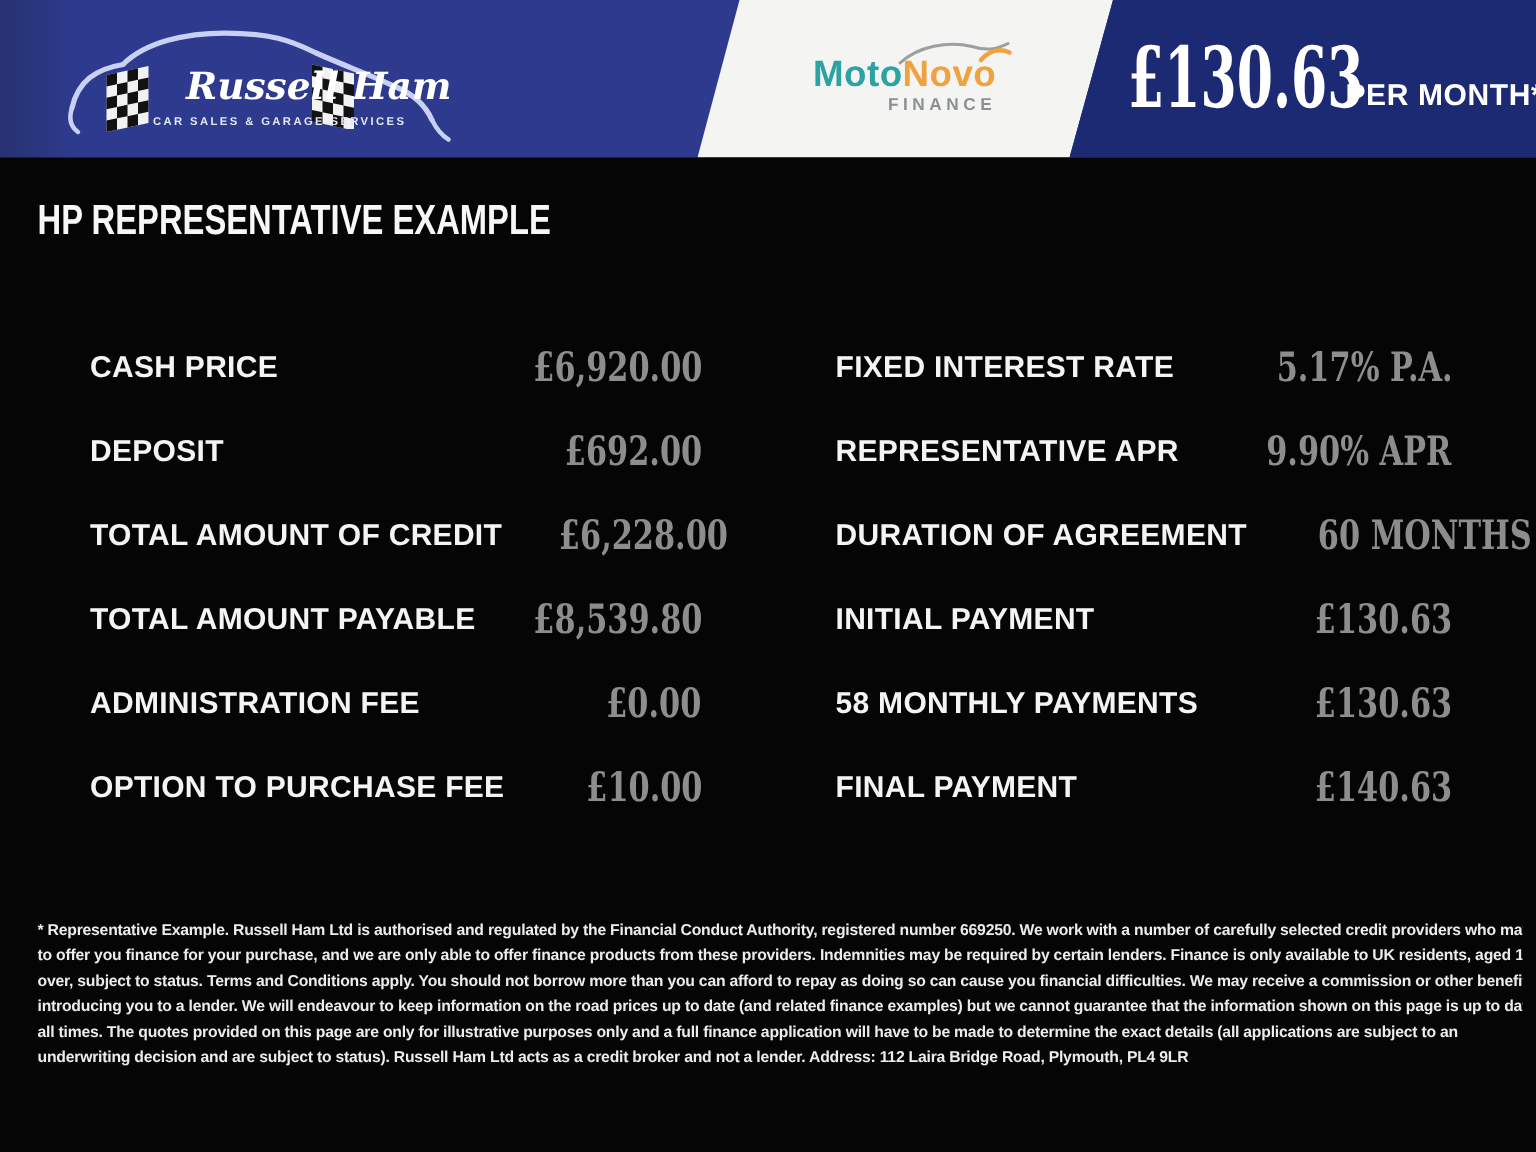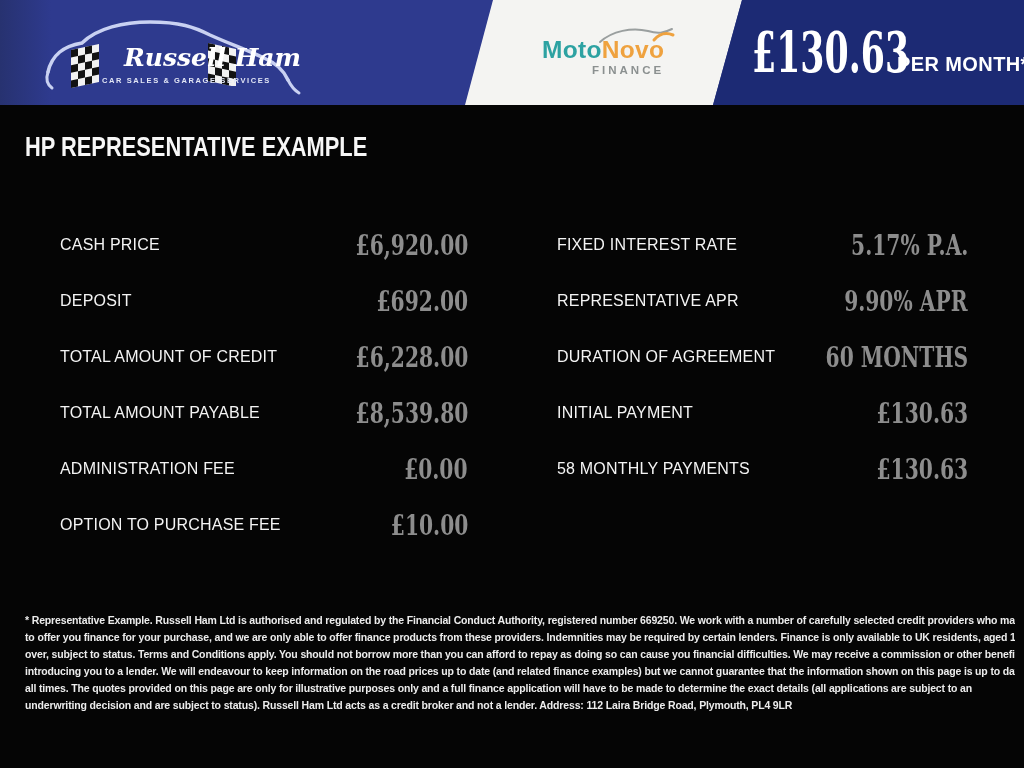--- a/index.html
+++ b/index.html
@@ -45,21 +45,21 @@
   .price-suffix{position:absolute;left:897px;top:56px;font-size:20px;line-height:16px;
           font-weight:bold;letter-spacing:0.4px;color:#ffffff;white-space:nowrap;}
 
   
   .page-title{position:absolute;left:25px;top:131px;font-size:28px;font-weight:bold;
           color:#f7f7f7;white-space:nowrap;transform:scaleX(0.78);transform-origin:0 50%;}
   .fin-col{position:absolute;top:217px;}
   .col-left{left:60px;width:408px;}
   .col-right{left:557px;width:411px;}
   .fin-row{display:flex;justify-content:space-between;align-items:center;height:56px;}
-  .fin-label{font-size:16px;font-weight:normal;color:#f4f4f4;letter-spacing:0.2px;white-space:nowrap;}
+  .fin-label{font-size:20px;font-weight:bold;color:#f4f4f4;letter-spacing:0.2px;white-space:nowrap;}
   .fin-value{font-family:"DejaVu Serif",serif;font-weight:bold;font-size:27px;color:#8d8d8d;
           white-space:nowrap;display:inline-block;transform:scaleX(0.75);transform-origin:100% 50%;}
 
   
   .footnote{position:absolute;left:25px;top:612px;width:990px;color:#ececec;
           font-size:10.5px;font-weight:bold;letter-spacing:-0.15px;line-height:17px;}
   .footnote div{white-space:nowrap;overflow:hidden;}
 </style>
 </head>
 <body>
@@ -170,20 +170,24 @@
       <span class="fin-value">60 MONTHS</span>
     </div>
     <div class="fin-row">
       <span class="fin-label">INITIAL PAYMENT</span>
       <span class="fin-value">£130.63</span>
     </div>
     <div class="fin-row">
       <span class="fin-label">58 MONTHLY PAYMENTS</span>
       <span class="fin-value">£130.63</span>
     </div>
+    <div class="fin-row">
+      <span class="fin-label">FINAL PAYMENT</span>
+      <span class="fin-value">£140.63</span>
+    </div>
   </div>
 
   <div class="footnote">
     <div>* Representative Example. Russell Ham Ltd is authorised and regulated by the Financial Conduct Authority, registered number 669250. We work with a number of carefully selected credit providers who may be able</div>
     <div>to offer you finance for your purchase, and we are only able to offer finance products from these providers. Indemnities may be required by certain lenders. Finance is only available to UK residents, aged 18 or</div>
     <div>over, subject to status. Terms and Conditions apply. You should not borrow more than you can afford to repay as doing so can cause you financial difficulties. We may receive a commission or other benefits for</div>
     <div>introducing you to a lender. We will endeavour to keep information on the road prices up to date (and related finance examples) but we cannot guarantee that the information shown on this page is up to date at</div>
     <div>all times. The quotes provided on this page are only for illustrative purposes only and a full finance application will have to be made to determine the exact details (all applications are subject to an</div>
     <div>underwriting decision and are subject to status). Russell Ham Ltd acts as a credit broker and not a lender. Address: 112 Laira Bridge Road, Plymouth, PL4 9LR</div>
   </div>

